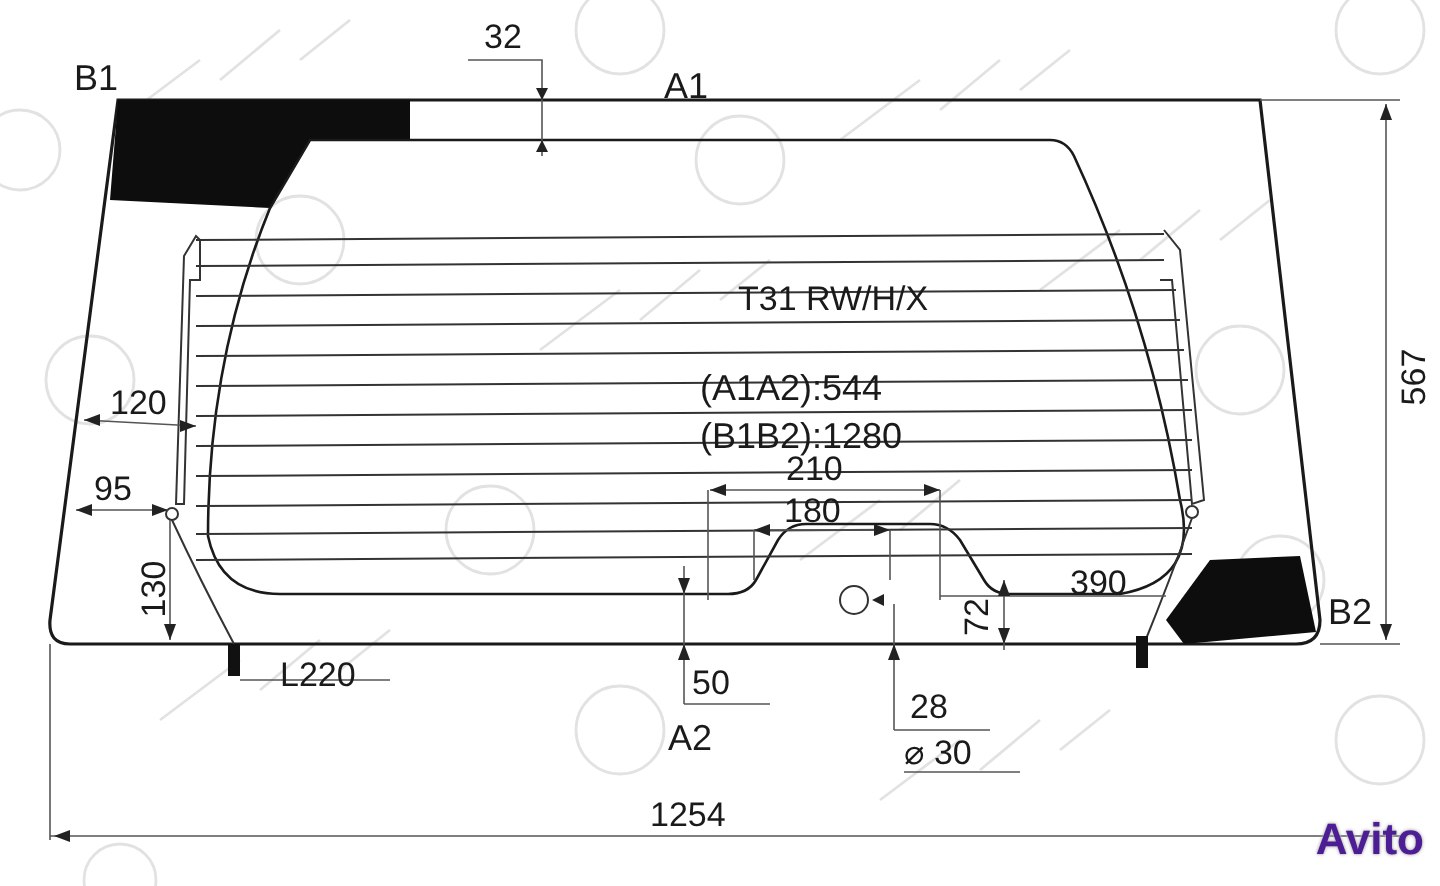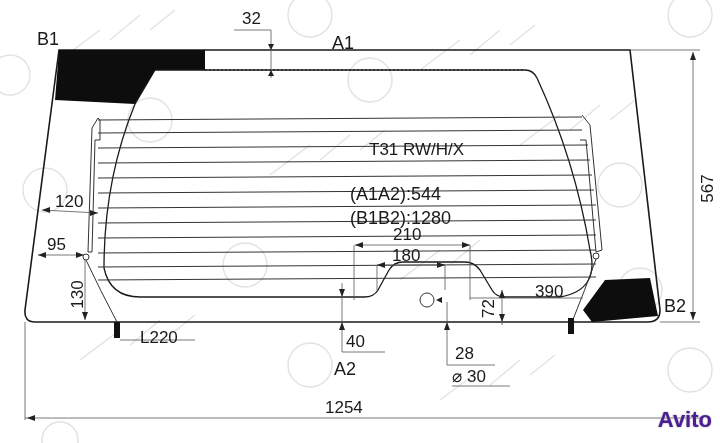--- a/index.html
+++ b/index.html
@@ -147,19 +147,19 @@
 
 <span class="lbl mid" style="left:242px;top:10px;">32</span>
 <span class="lbl mid rot" style="left:693px;top:180px;">567</span>
 <span class="lbl mid" style="left:325px;top:399px;">1254</span>
 <span class="lbl mid" style="left:55px;top:193px;">120</span>
 <span class="lbl mid" style="left:47px;top:236px;">95</span>
 <span class="lbl mid rot" style="left:63px;top:286px;">130</span>
 <span class="lbl mid" style="left:140px;top:329px;">L220</span>
 <span class="lbl mid" style="left:393px;top:226px;">210</span>
 <span class="lbl mid" style="left:392px;top:247px;">180</span>
-<span class="lbl mid" style="left:346px;top:333px;">40</span>
+<span class="lbl mid" style="left:346px;top:333px;">50</span>
 <span class="lbl mid rot" style="left:479px;top:300px;">72</span>
 <span class="lbl mid" style="left:535px;top:283px;">390</span>
 <span class="lbl mid" style="left:455px;top:345px;">28</span>
 <span class="lbl mid" style="left:452px;top:368px;">⌀ 30</span>
 
 <span class="wm">Avito</span>
 
 </body></html>

